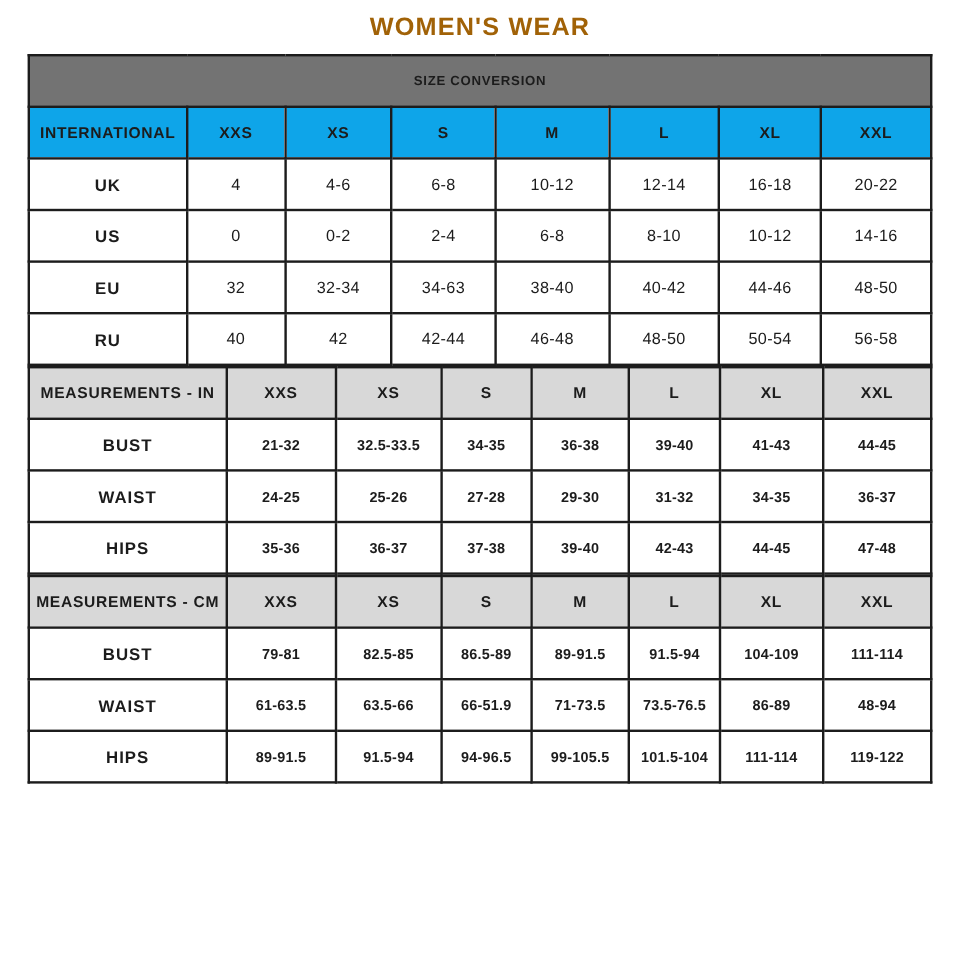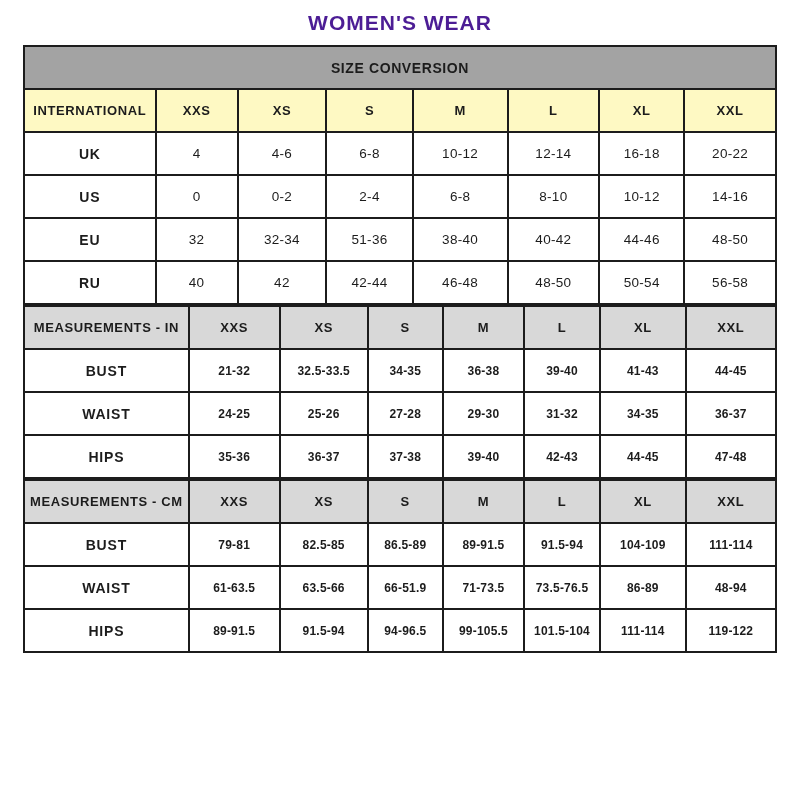--- a/index.html
+++ b/index.html
@@ -8,49 +8,49 @@
     background: #ffffff;
     font-family: "Liberation Sans", sans-serif;
     color: #1c1c1c;
   }
   .page { padding: 0 23px; }
   .page-title {
     text-align: center;
     font-size: 21px;
     font-weight: 700;
     letter-spacing: 1px;
-    color: #4c1d95;
+    color: #a16207;
     padding: 11px 0 10px 0;
   }
   table.tbl {
     width: 100%;
     border-collapse: collapse;
     table-layout: fixed;
   }
   table.tbl.gap { }
   .tbl th, .tbl td {
     border: 2px solid #1c1c1c;
     text-align: center;
     vertical-align: middle;
     height: 43px;
     overflow: hidden;
     white-space: nowrap;
   }
   .band {
-    background: #a3a3a3;
-    font-size: 14px;
+    background: #737373;
+    font-size: 11px;
     font-weight: 700;
     letter-spacing: 0.6px;
     height: 41px;
   }
   .colhead {
     font-size: 13px;
     font-weight: 700;
     letter-spacing: 0.6px;
-    background: #fef9c3;
+    background: #0ea5e9;
   }
   .colhead.gray { background: #d8d8d8; }
   .rowlabel {
     font-size: 14px;
     font-weight: 700;
     letter-spacing: 0.8px;
   }
   .t1 td.val { font-size: 13.5px; font-weight: 500; letter-spacing: 0.3px; }
   .t2 td.val, .t3 td.val { font-size: 12px; font-weight: 700; letter-spacing: 0.2px; }
 </style>
@@ -105,21 +105,21 @@
           <td class="val">2-4</td>
           <td class="val">6-8</td>
           <td class="val">8-10</td>
           <td class="val">10-12</td>
           <td class="val">14-16</td>
         </tr>
         <tr>
           <td class="rowlabel">EU</td>
           <td class="val">32</td>
           <td class="val">32-34</td>
-          <td class="val">51-36</td>
+          <td class="val">34-63</td>
           <td class="val">38-40</td>
           <td class="val">40-42</td>
           <td class="val">44-46</td>
           <td class="val">48-50</td>
         </tr>
         <tr>
           <td class="rowlabel">RU</td>
           <td class="val">40</td>
           <td class="val">42</td>
           <td class="val">42-44</td>

